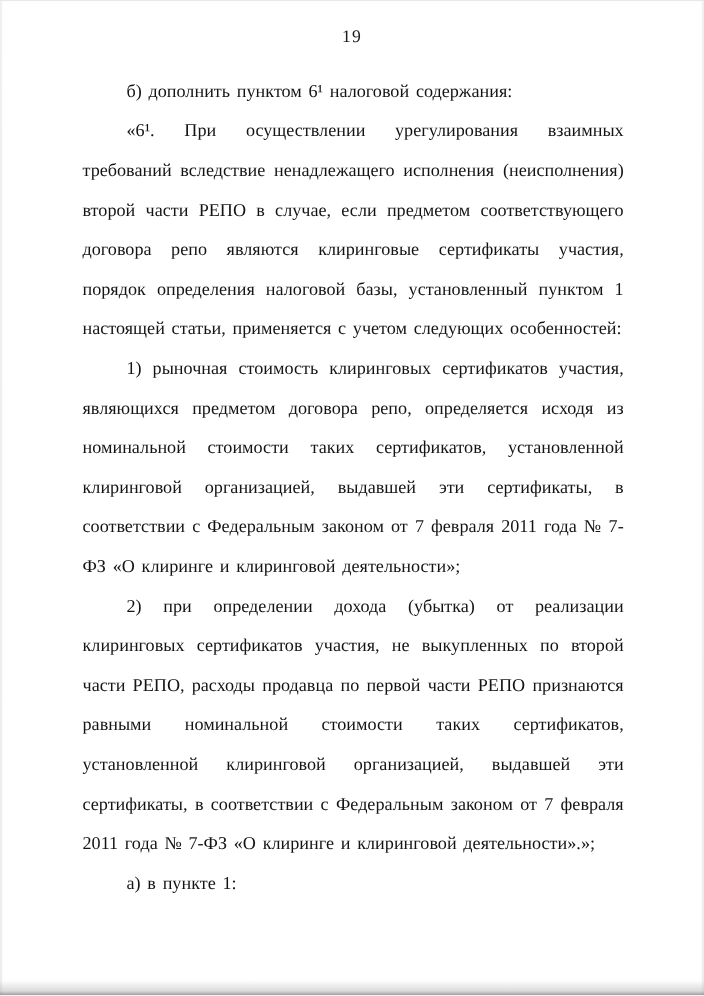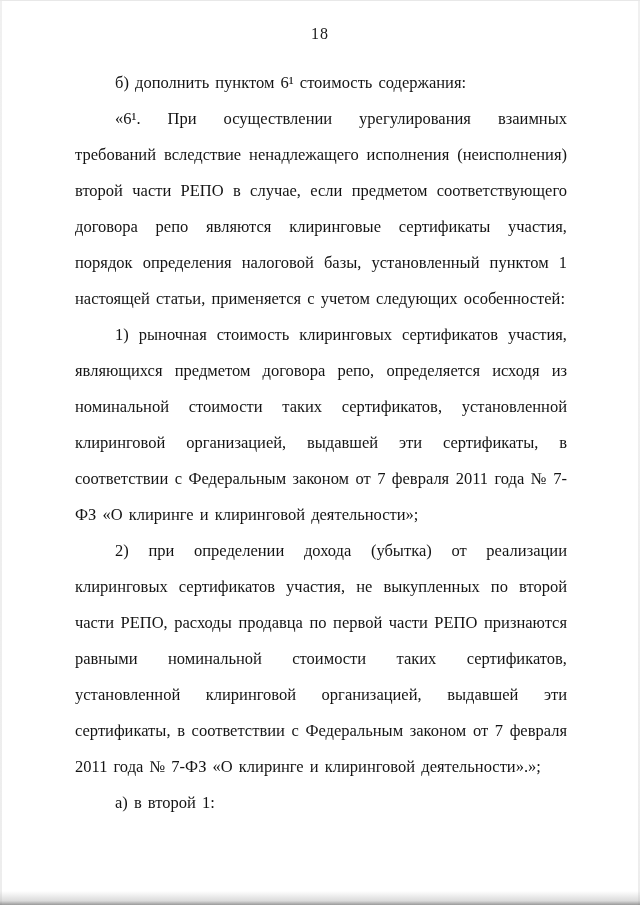--- a/index.html
+++ b/index.html
@@ -56,27 +56,27 @@
     pointer-events: none;
   }
   .page-side-edge-left { left: 0; }
   .page-side-edge-right { right: 0; }
 </style>
 </head>
 <body>
 
 <div class="page">
 
-  <div class="page-number">18</div>
+  <div class="page-number">19</div>
 
   <div class="content">
-    <p class="para">б) дополнить пунктом 6¹ стоимость содержания:</p>
+    <p class="para">б) дополнить пунктом 6¹ налоговой содержания:</p>
     <p class="para">«6¹. При осуществлении урегулирования взаимных требований вследствие ненадлежащего исполнения (неисполнения) второй части РЕПО в случае, если предметом соответствующего договора репо являются клиринговые сертификаты участия, порядок определения налоговой базы, установленный пунктом 1 настоящей статьи, применяется с учетом следующих особенностей:</p>
     <p class="para">1) рыночная стоимость клиринговых сертификатов участия, являющихся предметом договора репо, определяется исходя из номинальной стоимости таких сертификатов, установленной клиринговой организацией, выдавшей эти сертификаты, в соответствии с Федеральным законом от 7 февраля 2011 года № 7-ФЗ «О клиринге и клиринговой деятельности»;</p>
     <p class="para">2) при определении дохода (убытка) от реализации клиринговых сертификатов участия, не выкупленных по второй части РЕПО, расходы продавца по первой части РЕПО признаются равными номинальной стоимости таких сертификатов, установленной клиринговой организацией, выдавшей эти сертификаты, в соответствии с Федеральным законом от 7 февраля 2011 года № 7-ФЗ «О клиринге и клиринговой деятельности».»;</p>
-    <p class="para">а) в второй 1:</p>
+    <p class="para">а) в пункте 1:</p>
   </div>
 
   <div class="page-side-edge-left"></div>
   <div class="page-side-edge-right"></div>
   <div class="page-bottom-shadow"></div>
 
 </div>
 
 </body></html>

